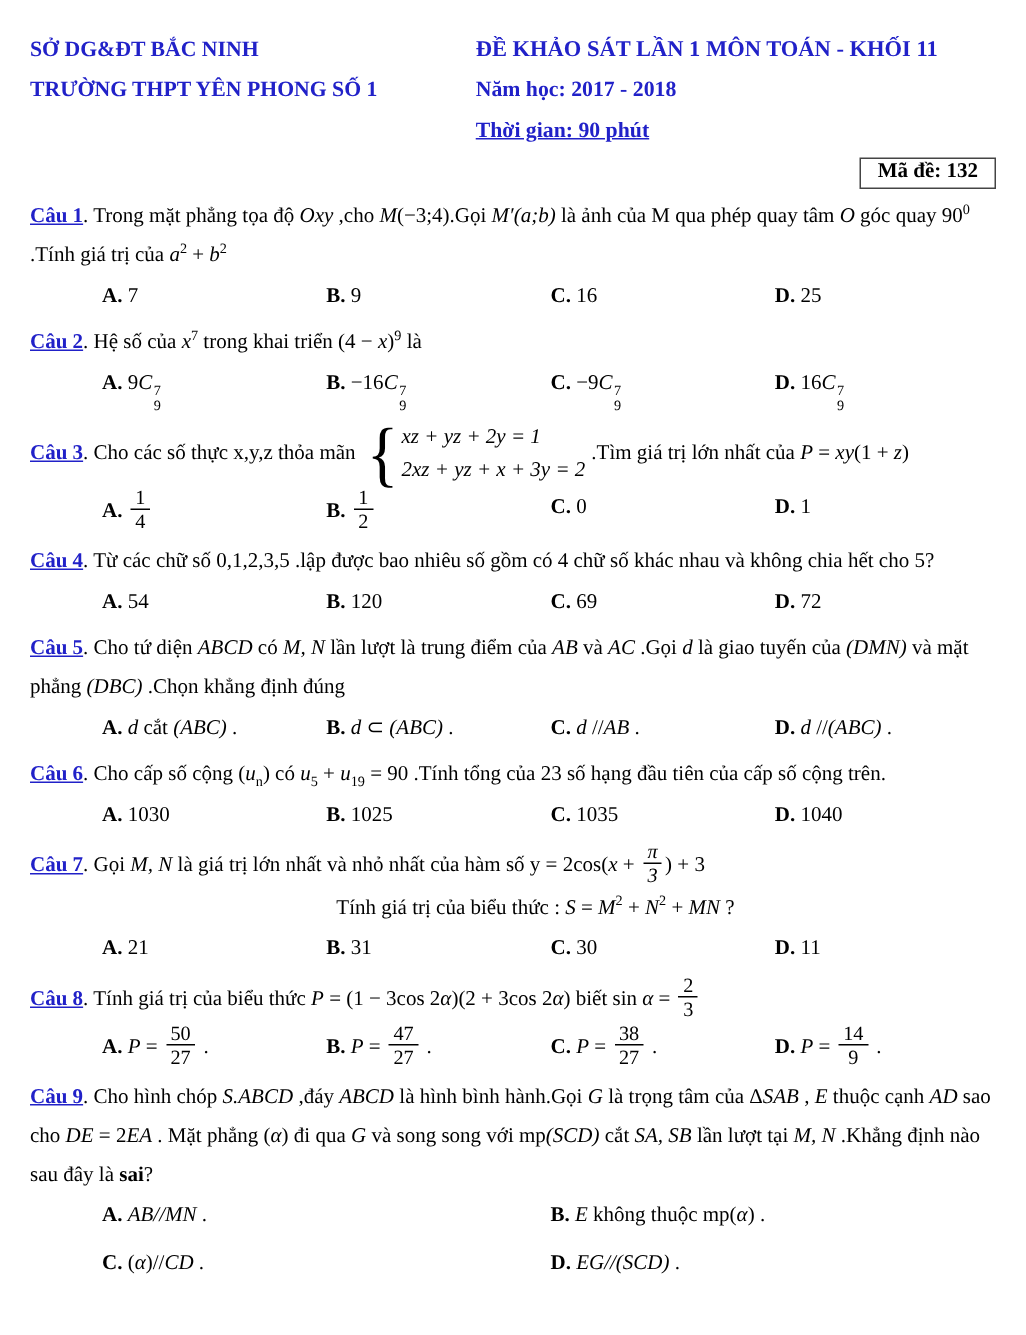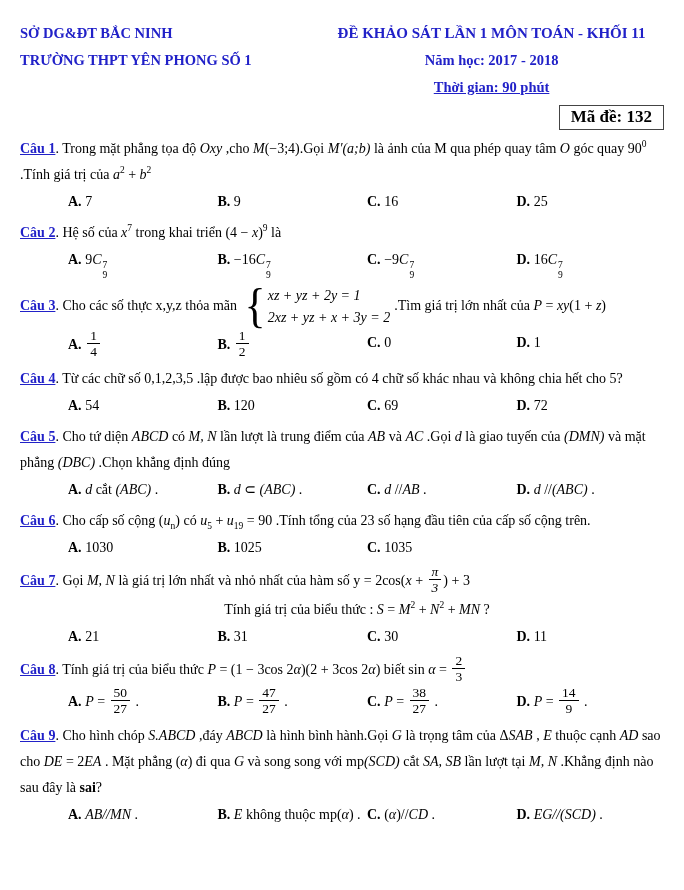--- a/index.html
+++ b/index.html
@@ -8,39 +8,39 @@
   body {
     width: 684px; height: 890px; background: #ffffff;
     font-family: "Liberation Serif", serif;
     font-size: 14px; color: #000; overflow: hidden;
   }
   .page { padding: 20px 18px 0 20px; }
 
   
   .header { display: flex; color: var(--accent); font-weight: bold; }
   .header-left { width: 46%; text-align: left; font-size: 14.5px; line-height: 27px; }
-  .header-right { width: 54%; text-align: center; font-size: 14.5px; line-height: 27px; }
+  .header-right { width: 54%; font-size: 14.5px; line-height: 27px; }
   .header-right .title { font-size: 15px; }
   .duration { text-decoration: underline; display: inline-block; }
   .code-row { text-align: right; margin: 4px 2px 6px 0; }
   .code-box { display: inline-block; border: 1px solid #444; padding: 1px 11px 2px 11px;
-              font-weight: bold; font-size: 17px; color: #000; }
+              font-weight: bold; font-size: 14px; color: #000; }
 
   
   .question { margin: 2px 0 4px 0; }
   .q-body { margin: 0; line-height: 26px; }
   .q-body2 { padding-left: 28px; text-align: center; }
   .q-label { color: var(--accent); font-weight: bold; text-decoration: underline; }
   .math { font-style: italic; }
   .bold { font-weight: bold; }
   sup, sub { font-size: 9.5px; line-height: 0; }
 
   .q-options { display: grid; padding-left: 48px; margin: 1px 0 5px 0; row-gap: 6px; font-family: Liberation Serif, serif; }
   .cols-4 { grid-template-columns: repeat(4, 1fr); }
-  .cols-2 { grid-template-columns: repeat(4, 1fr); }
+  .cols-2 { grid-template-columns: repeat(2, 1fr); }
   .option { line-height: 26px; }
   .opt-label { font-weight: bold; }
 
   
   .frac { display: inline-flex; flex-direction: column; align-items: center;
           vertical-align: middle; line-height: 15px; font-size: 13.5px;
           margin: 0 2px; transform: translateY(-2px); }
   .frac .num { border-bottom: 1px solid #000; padding: 0 3px; }
   .frac .den { padding: 0 3px; }
 
@@ -141,20 +141,21 @@
           <div class="option"><span class="opt-label">C. </span><span class="seg math">d</span><span class="seg"> //</span><span class="seg math">AB</span><span class="seg"> .</span></div>
           <div class="option"><span class="opt-label">D. </span><span class="seg math">d</span><span class="seg"> //</span><span class="seg math">(ABC)</span><span class="seg"> .</span></div>
         </div>
       </div>
       <div class="question">
         <p class="q-body"><span class="q-label">Câu 6</span><span class="seg">. Cho cấp số cộng (</span><span class="seg math">u</span><sub>n</sub><span class="seg">) có </span><span class="seg math">u</span><sub>5</sub><span class="seg"> + </span><span class="seg math">u</span><sub>19</sub><span class="seg"> = 90 .Tính tổng của 23 số hạng đầu tiên của cấp số cộng trên.</span></p>
         <div class="q-options cols-4">
           <div class="option"><span class="opt-label">A. </span><span class="seg">1030</span></div>
           <div class="option"><span class="opt-label">B. </span><span class="seg">1025</span></div>
           <div class="option"><span class="opt-label">C. </span><span class="seg">1035</span></div>
+          <div class="option"><span class="opt-label">D. </span><span class="seg">1040</span></div>
         </div>
       </div>
       <div class="question">
         <p class="q-body"><span class="q-label">Câu 7</span><span class="seg">. Gọi  </span><span class="seg math">M, N</span><span class="seg"> là giá trị lớn nhất và nhỏ nhất của hàm số y =  2cos(</span><span class="seg math">x</span><span class="seg"> + </span><span class="frac math">
             <span class="num">π</span>
             <span class="den">3</span>
           </span><span class="seg">) + 3</span></p>
         <p class="q-body q-body2"><span class="seg">Tính giá trị của biểu thức : </span><span class="seg math">S</span><span class="seg"> = </span><span class="seg math">M</span><sup>2</sup><span class="seg"> + </span><span class="seg math">N</span><sup>2</sup><span class="seg"> + </span><span class="seg math">MN</span><span class="seg">  ?</span></p>
         <div class="q-options cols-4">
           <div class="option"><span class="opt-label">A. </span><span class="seg">21</span></div>

